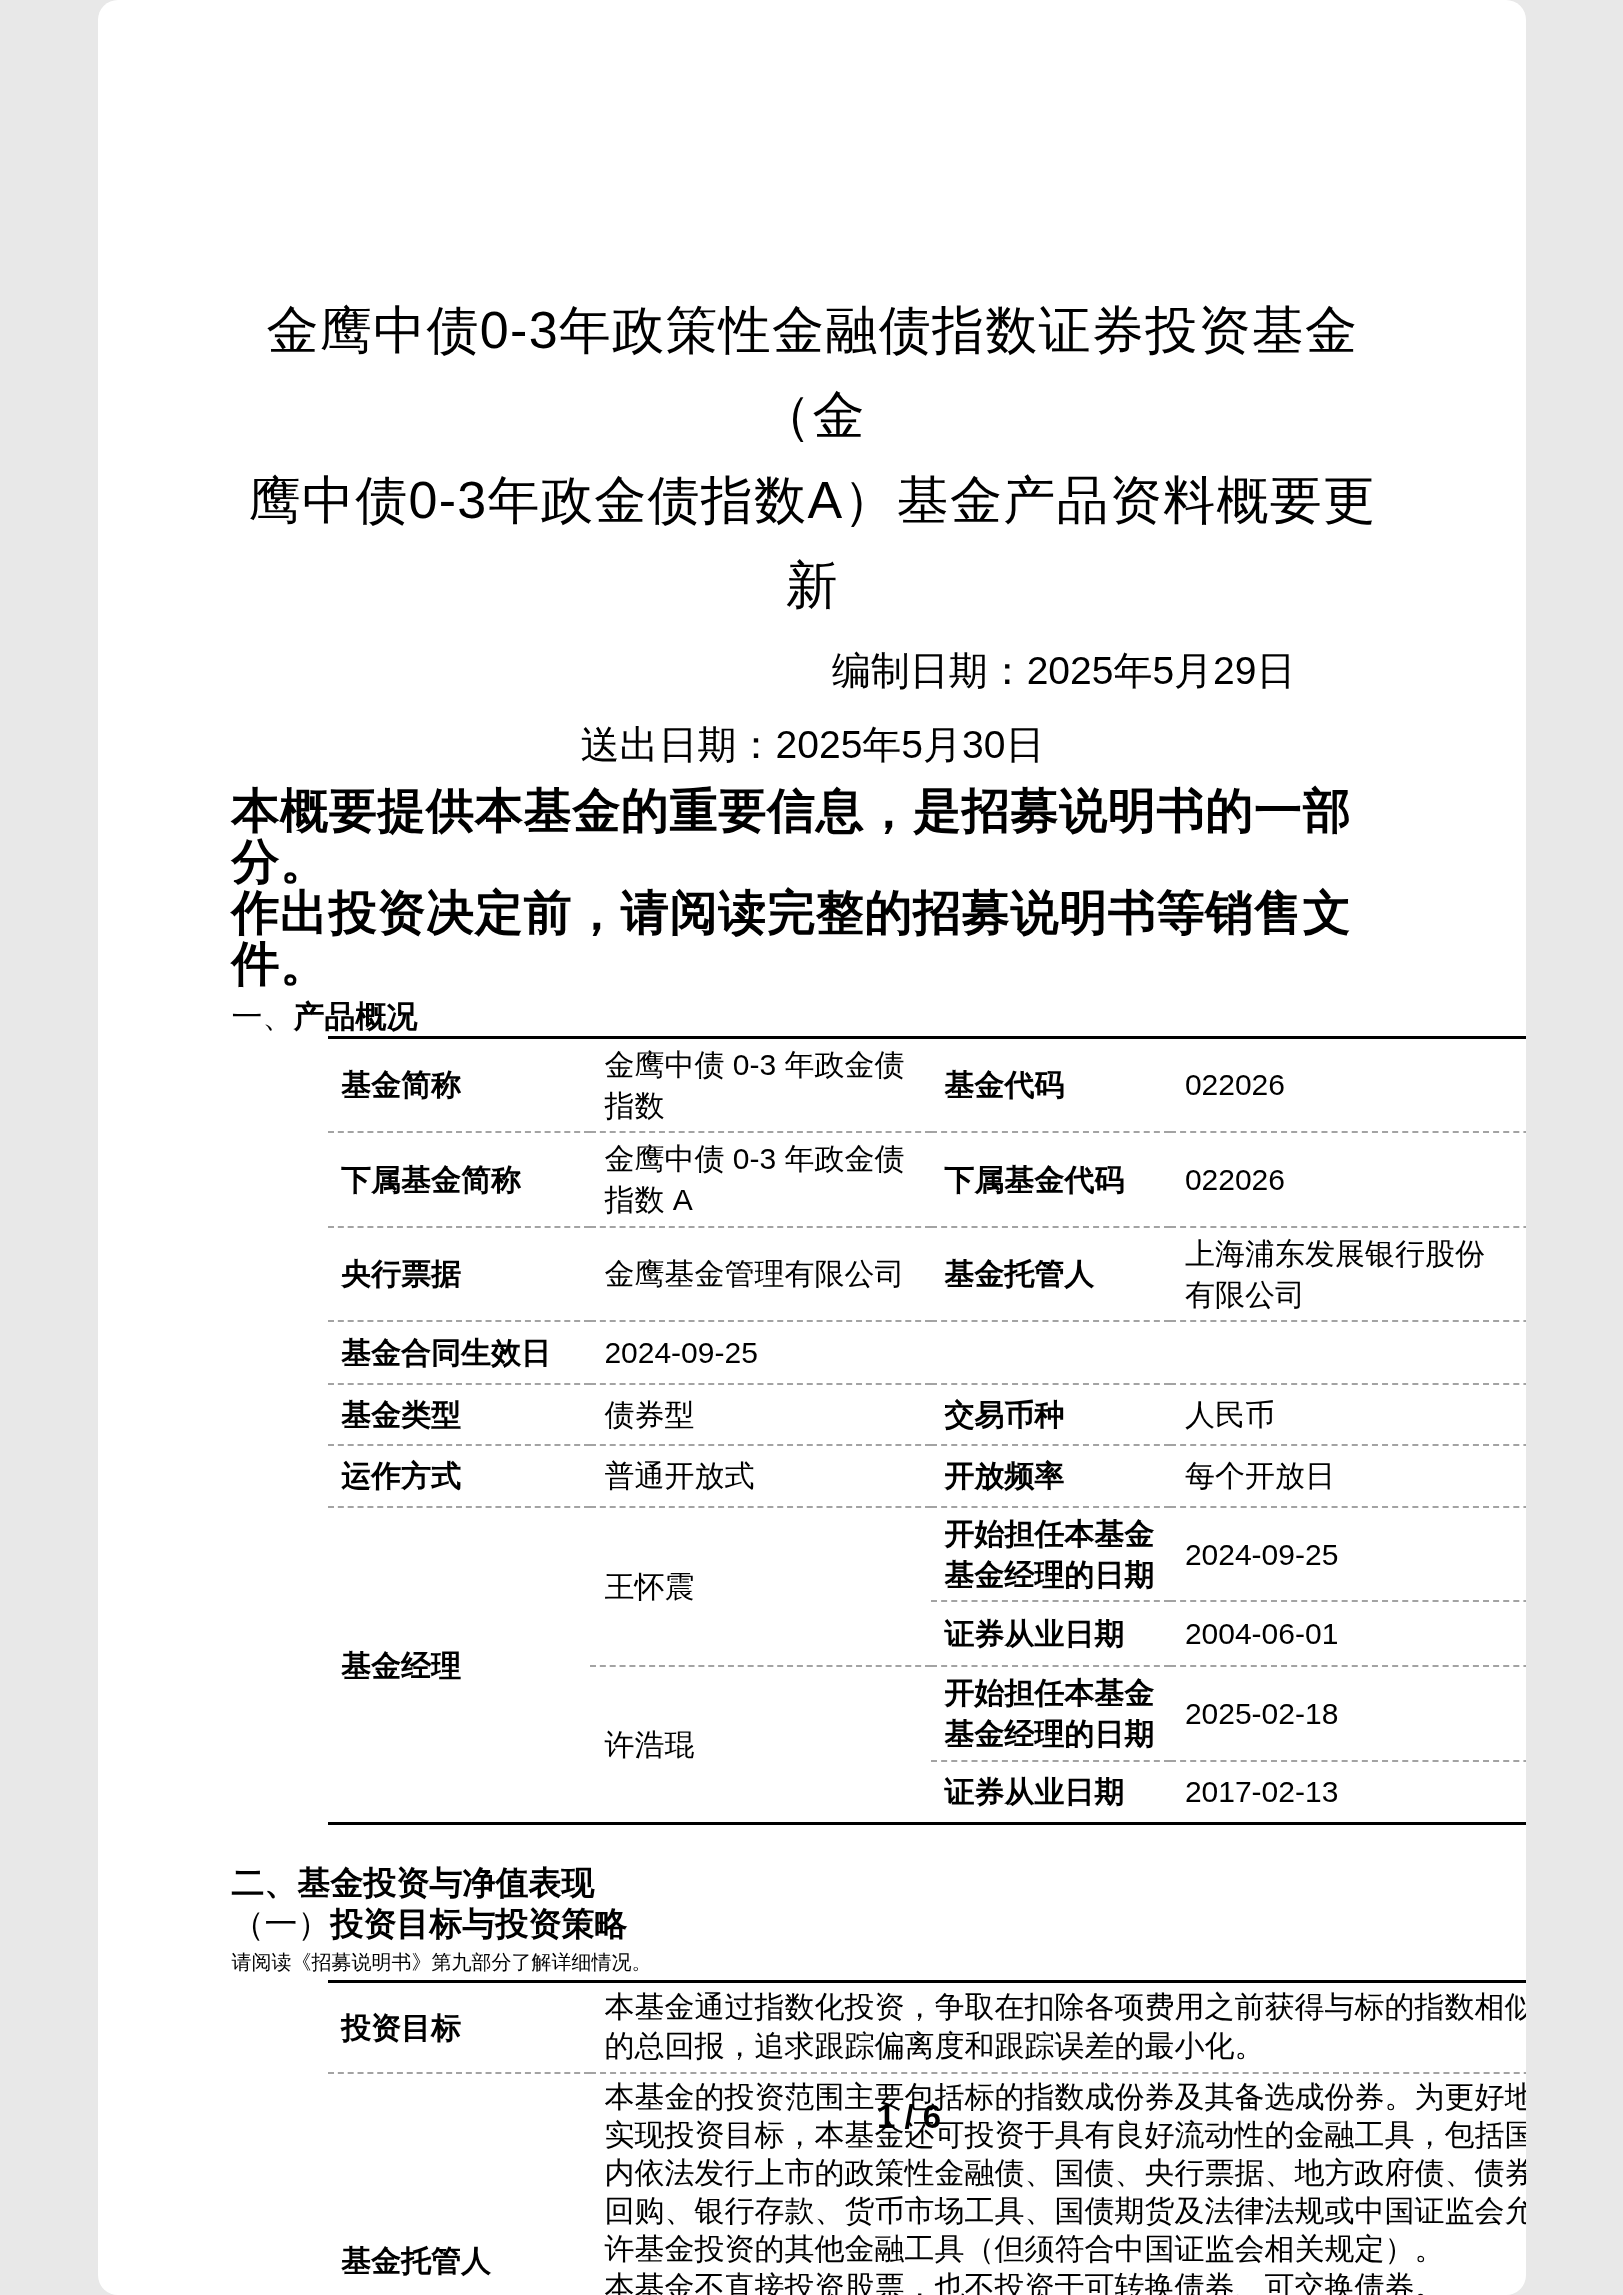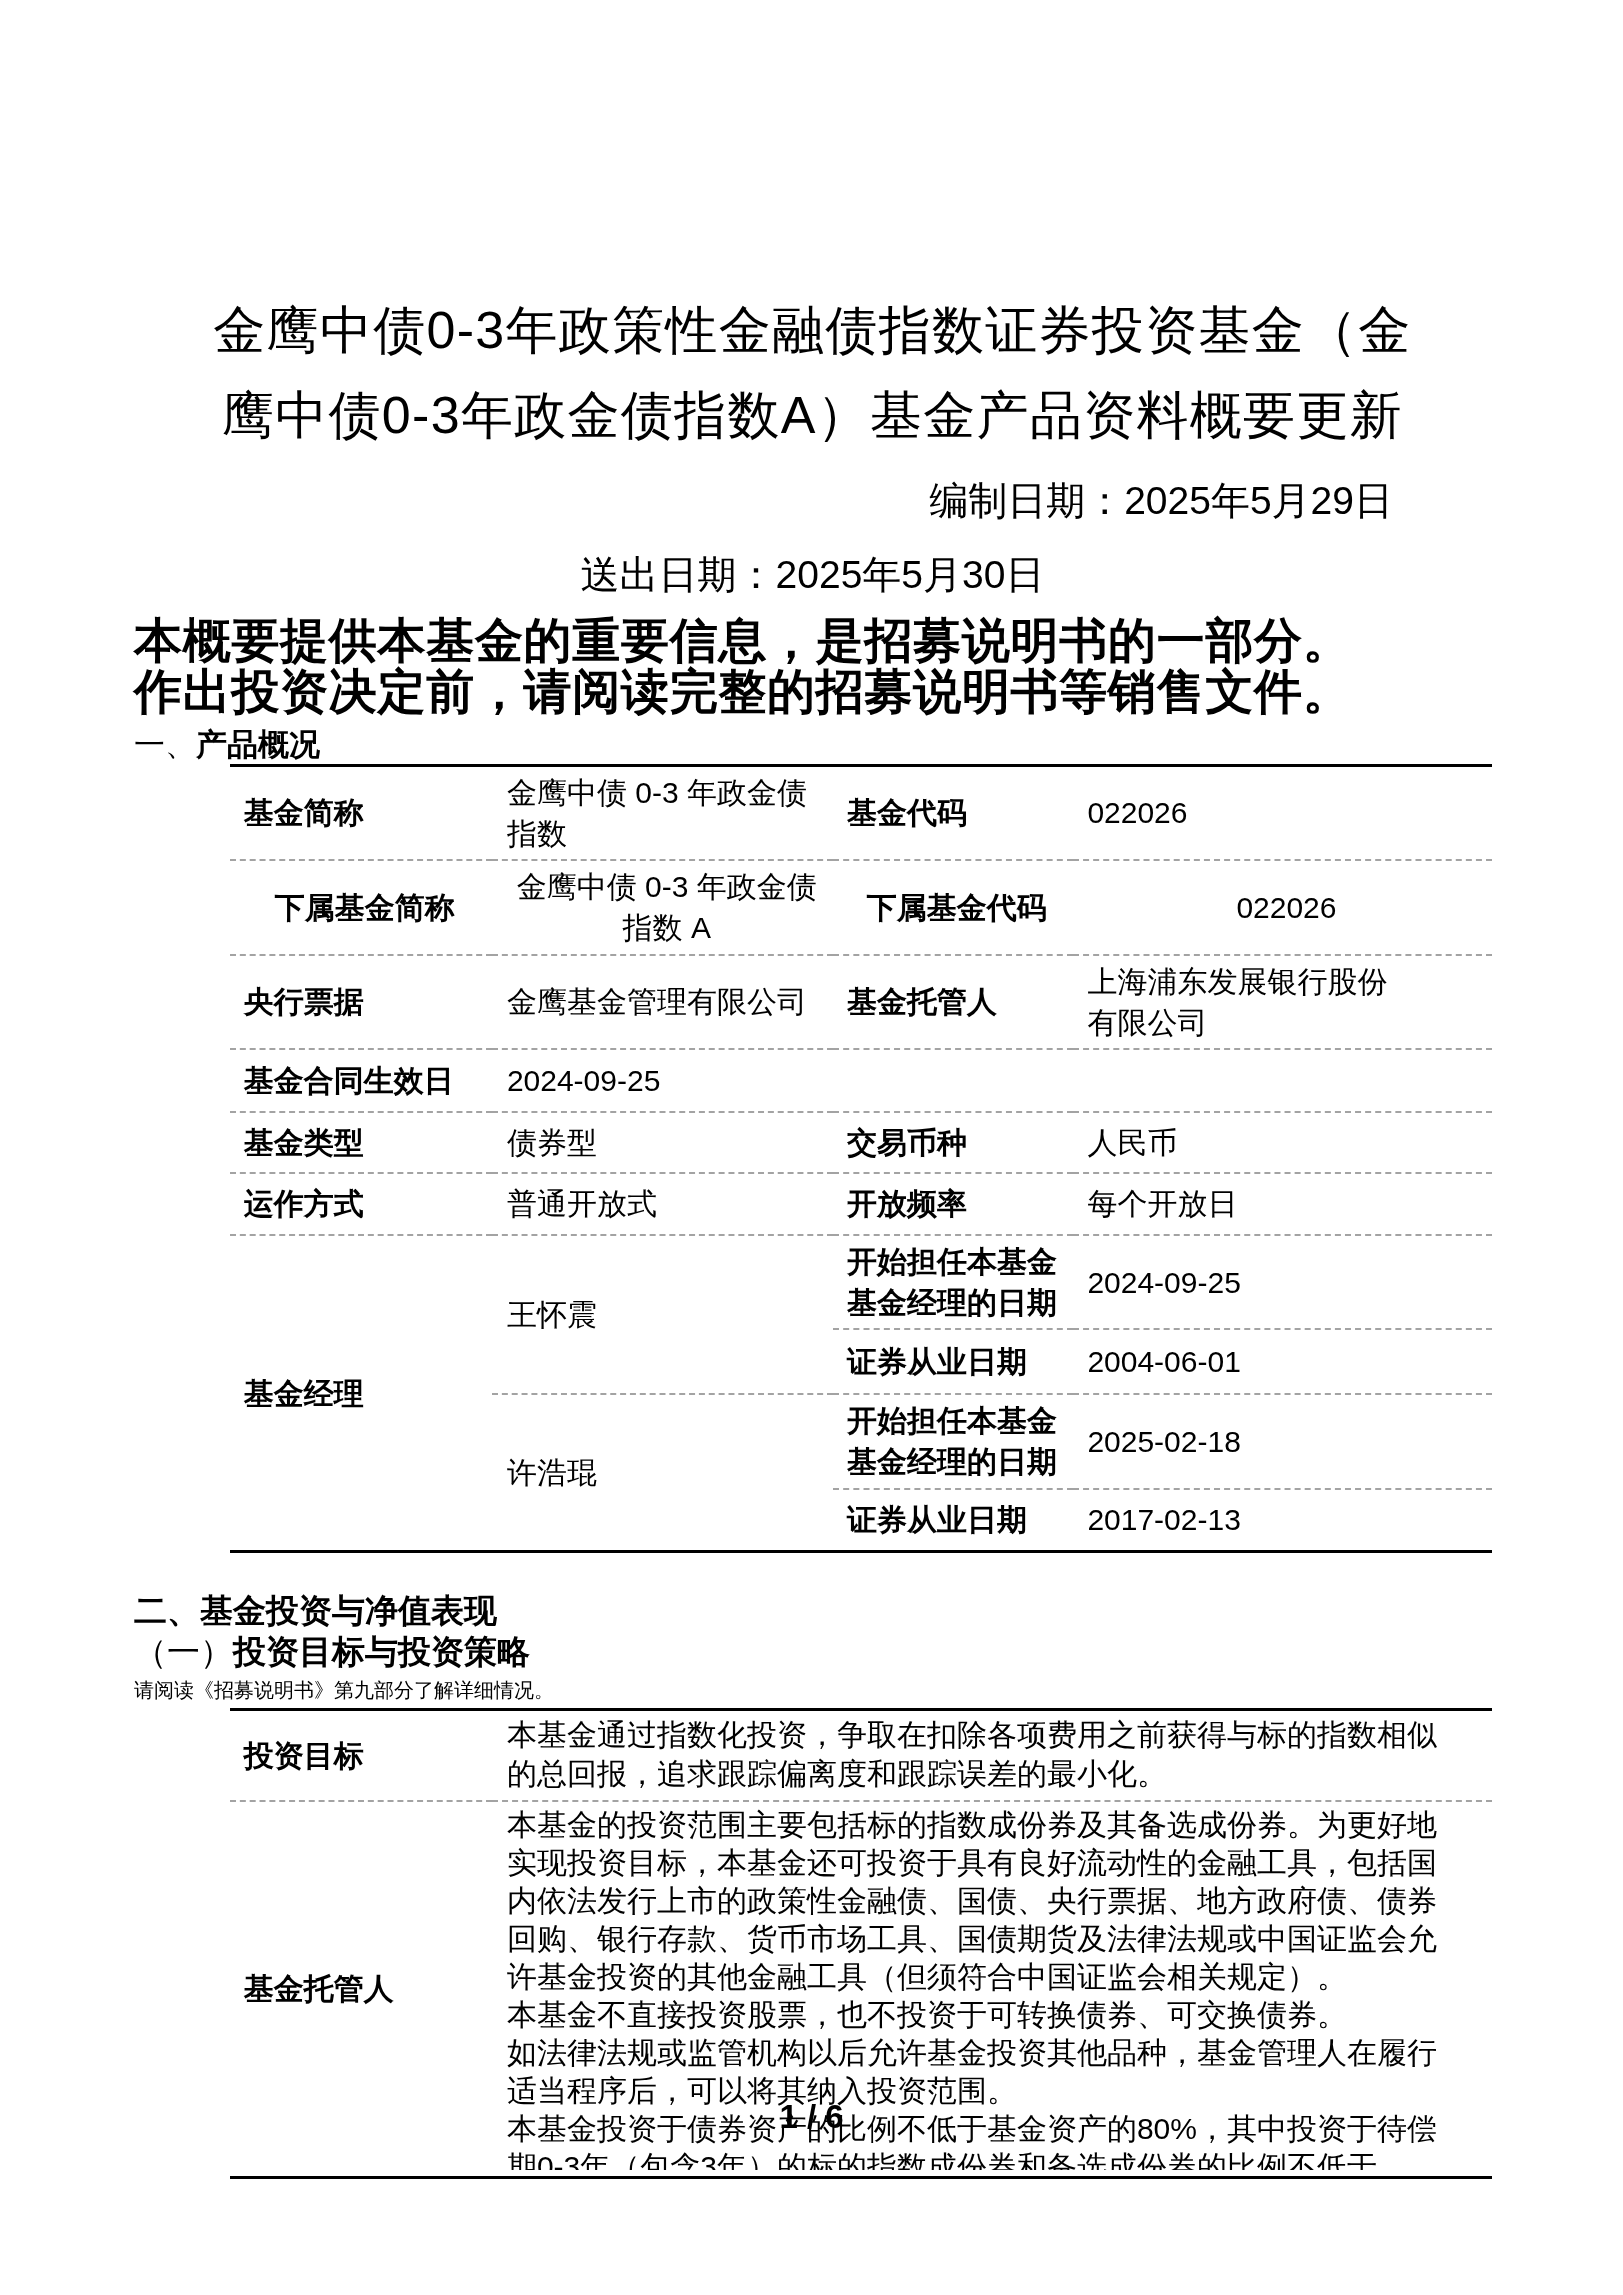--- a/index.html
+++ b/index.html
@@ -1,20 +1,21 @@
 <!DOCTYPE html>
 <html style="font-size:10.5px"><head>
 <meta charset="utf-8">
 <style>
   html,body { margin:0; padding:0; background:#e8e8e8; }
   .page {
-    position:relative; width:1623px; height:2295px; margin:0 auto;
+    position:relative; width:1428px; height:2295px; margin:0 auto;
     background:#ffffff; color:#000;
     font-family:"Liberation Sans","DejaVu Sans",sans-serif;
     overflow:hidden;
+    border-radius:20px;
   }
   .content { padding:0 132px 0 134px; }
 
   .title { margin-top:288px; text-align:center; font-size:52px; line-height:85px; font-weight:400; letter-spacing:1.3px; }
 
   .date-line { font-size:39px; line-height:41px; font-weight:400; }
   .date-compile { margin-top:22px; text-align:right; padding-right:98px; }
   .date-send { margin-top:33px; text-align:center; }
 
   .notice { margin-top:19.6px; font-weight:bold; font-size:48px; line-height:51px; letter-spacing:0.7px; }
@@ -81,21 +82,21 @@
           <col style="width:19%">
           <col style="width:33.2%">
       </colgroup>
       <tbody>
           <tr style="height:77px;">
         <td class="lbl">基金简称</td>
         <td class="val">金鹰中债 0-3 年政金债指数</td>
         <td class="lbl">基金代码</td>
         <td class="val">022026</td>
       </tr>
-      <tr style="height:77px;text-align:center;">
+      <tr style="height:77px;">
         <td class="lbl">下属基金简称</td>
         <td class="val">金鹰中债 0-3 年政金债指数 A</td>
         <td class="lbl">下属基金代码</td>
         <td class="val">022026</td>
       </tr>
       <tr style="height:79px;">
         <td class="lbl">央行票据</td>
         <td class="val">金鹰基金管理有限公司</td>
         <td class="lbl">基金托管人</td>
         <td class="val wrap">上海浦东发展银行股份有限公司</td>

